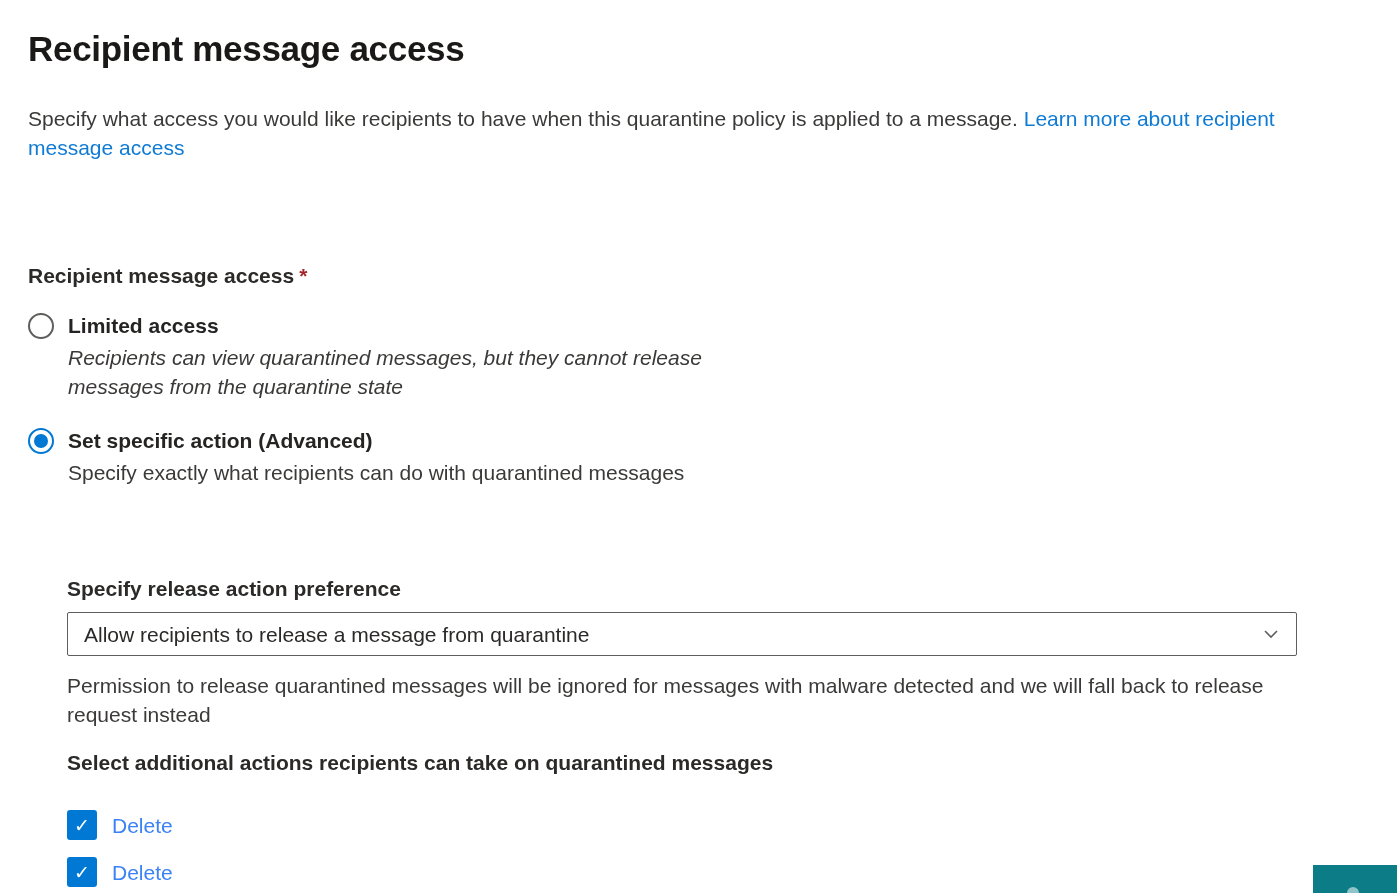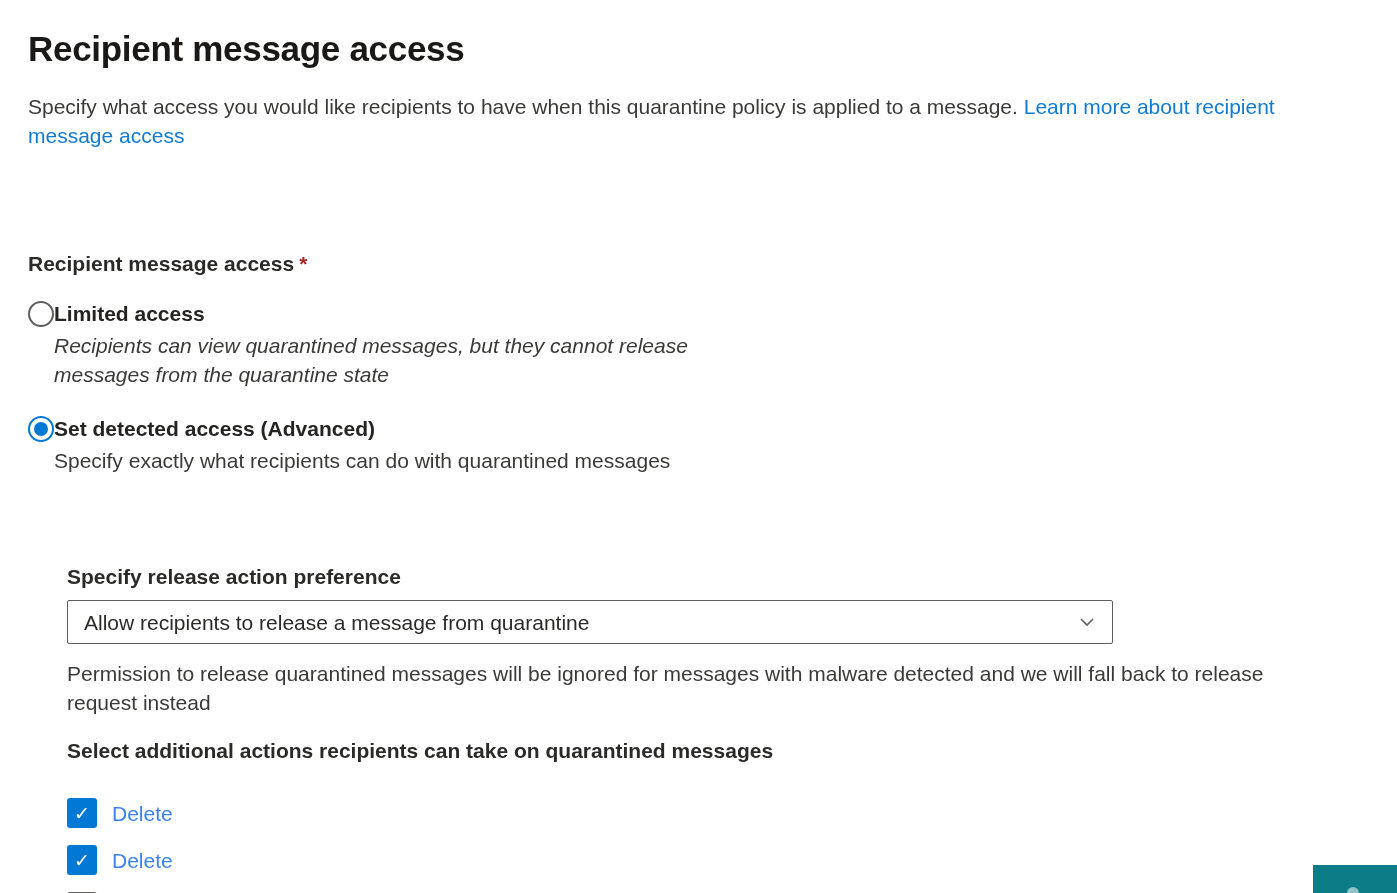--- a/index.html
+++ b/index.html
@@ -10,47 +10,47 @@
     font-family: "Liberation Sans", "DejaVu Sans", sans-serif;
     color: #323130;
     font-size: 21px; line-height: 29px;
   }
   .content { padding: 28px 0 0 28px; }
 
   h1.page-title {
     margin: 0; font-size: 35px; line-height: 42px; font-weight: 700;
     color: #1a1918; letter-spacing: -0.3px;
   }
-  .intro { margin: 22px 0 0; width: 1268px; color: #3b3a39; }
+  .intro { margin: 34px 0 0; width: 1268px; color: #3b3a39; }
   .intro a { color: #0f7bd4; text-decoration: none; cursor: pointer; }
 
   .field-label { margin-top: 100px; font-weight: 600; line-height: 28px; color: #2b2a29; }
   .field-label .req { color: #a4262c; margin-left: 5px; font-weight: 600; }
 
-  .radio-option { display: flex; align-items: flex-start; cursor: pointer; }
+  .radio-option { display: flex; align-items: flex-start; gap: 14px; cursor: pointer; }
   .radio-option.first  { margin-top: 22px; }
   .radio-option.second { margin-top: 26px; }
   .radio {
     flex: none; width: 26px; height: 26px; margin-top: 1px;
     border: 2px solid #605e5c; border-radius: 50%; background: #fff; position: relative;
   }
   .radio.on { border-color: #0078d4; }
   .radio.on::after {
     content: ""; position: absolute; left: 4px; top: 4px; right: 4px; bottom: 4px;
     border-radius: 50%; background: #0078d4;
   }
   .radio-label { font-weight: 700; line-height: 28px; color: #252423; }
   .radio-desc  { margin-top: 3px; color: #3b3a39; }
   .radio-desc.limited { width: 700px; font-style: italic; }
 
   .subsection { margin-top: 88px; margin-left: 39px; }
   .sub-label { font-weight: 600; line-height: 28px; color: #2b2a29; }
 
   .dropdown {
-    margin-top: 9px; width: 1046px; height: 44px;
+    margin-top: 9px; width: 1230px; height: 44px;
     border: 1.5px solid #605e5c; border-radius: 2px; background: #fff;
     display: flex; align-items: center; justify-content: space-between;
     padding: 0 16px; cursor: pointer;
   }
   .dropdown-value { color: #2b2a29; white-space: nowrap; }
   .chevron { flex: none; margin-left: 12px; }
 
   .note { margin: 15px 0 0; width: 1232px; color: #3b3a39; }
 
   .actions-label { margin-top: 20px; }
@@ -94,21 +94,21 @@
     <span class="radio"></span>
     <div class="radio-body">
       <div class="radio-label">Limited access</div>
       <div class="radio-desc limited">Recipients can view quarantined messages, but they cannot release messages from the quarantine state</div>
     </div>
   </div>
 
   <div class="radio-option second">
     <span class="radio on"></span>
     <div class="radio-body">
-      <div class="radio-label">Set detected access (Advanced)</div>
+      <div class="radio-label">Set specific action (Advanced)</div>
       <div class="radio-desc">Specify exactly what recipients can do with quarantined messages</div>
     </div>
   </div>
 
   <div class="subsection">
 
     <div class="sub-label">Specify release action preference</div>
 
     <div class="dropdown">
       <span class="dropdown-value">Allow recipients to release a message from quarantine</span>

